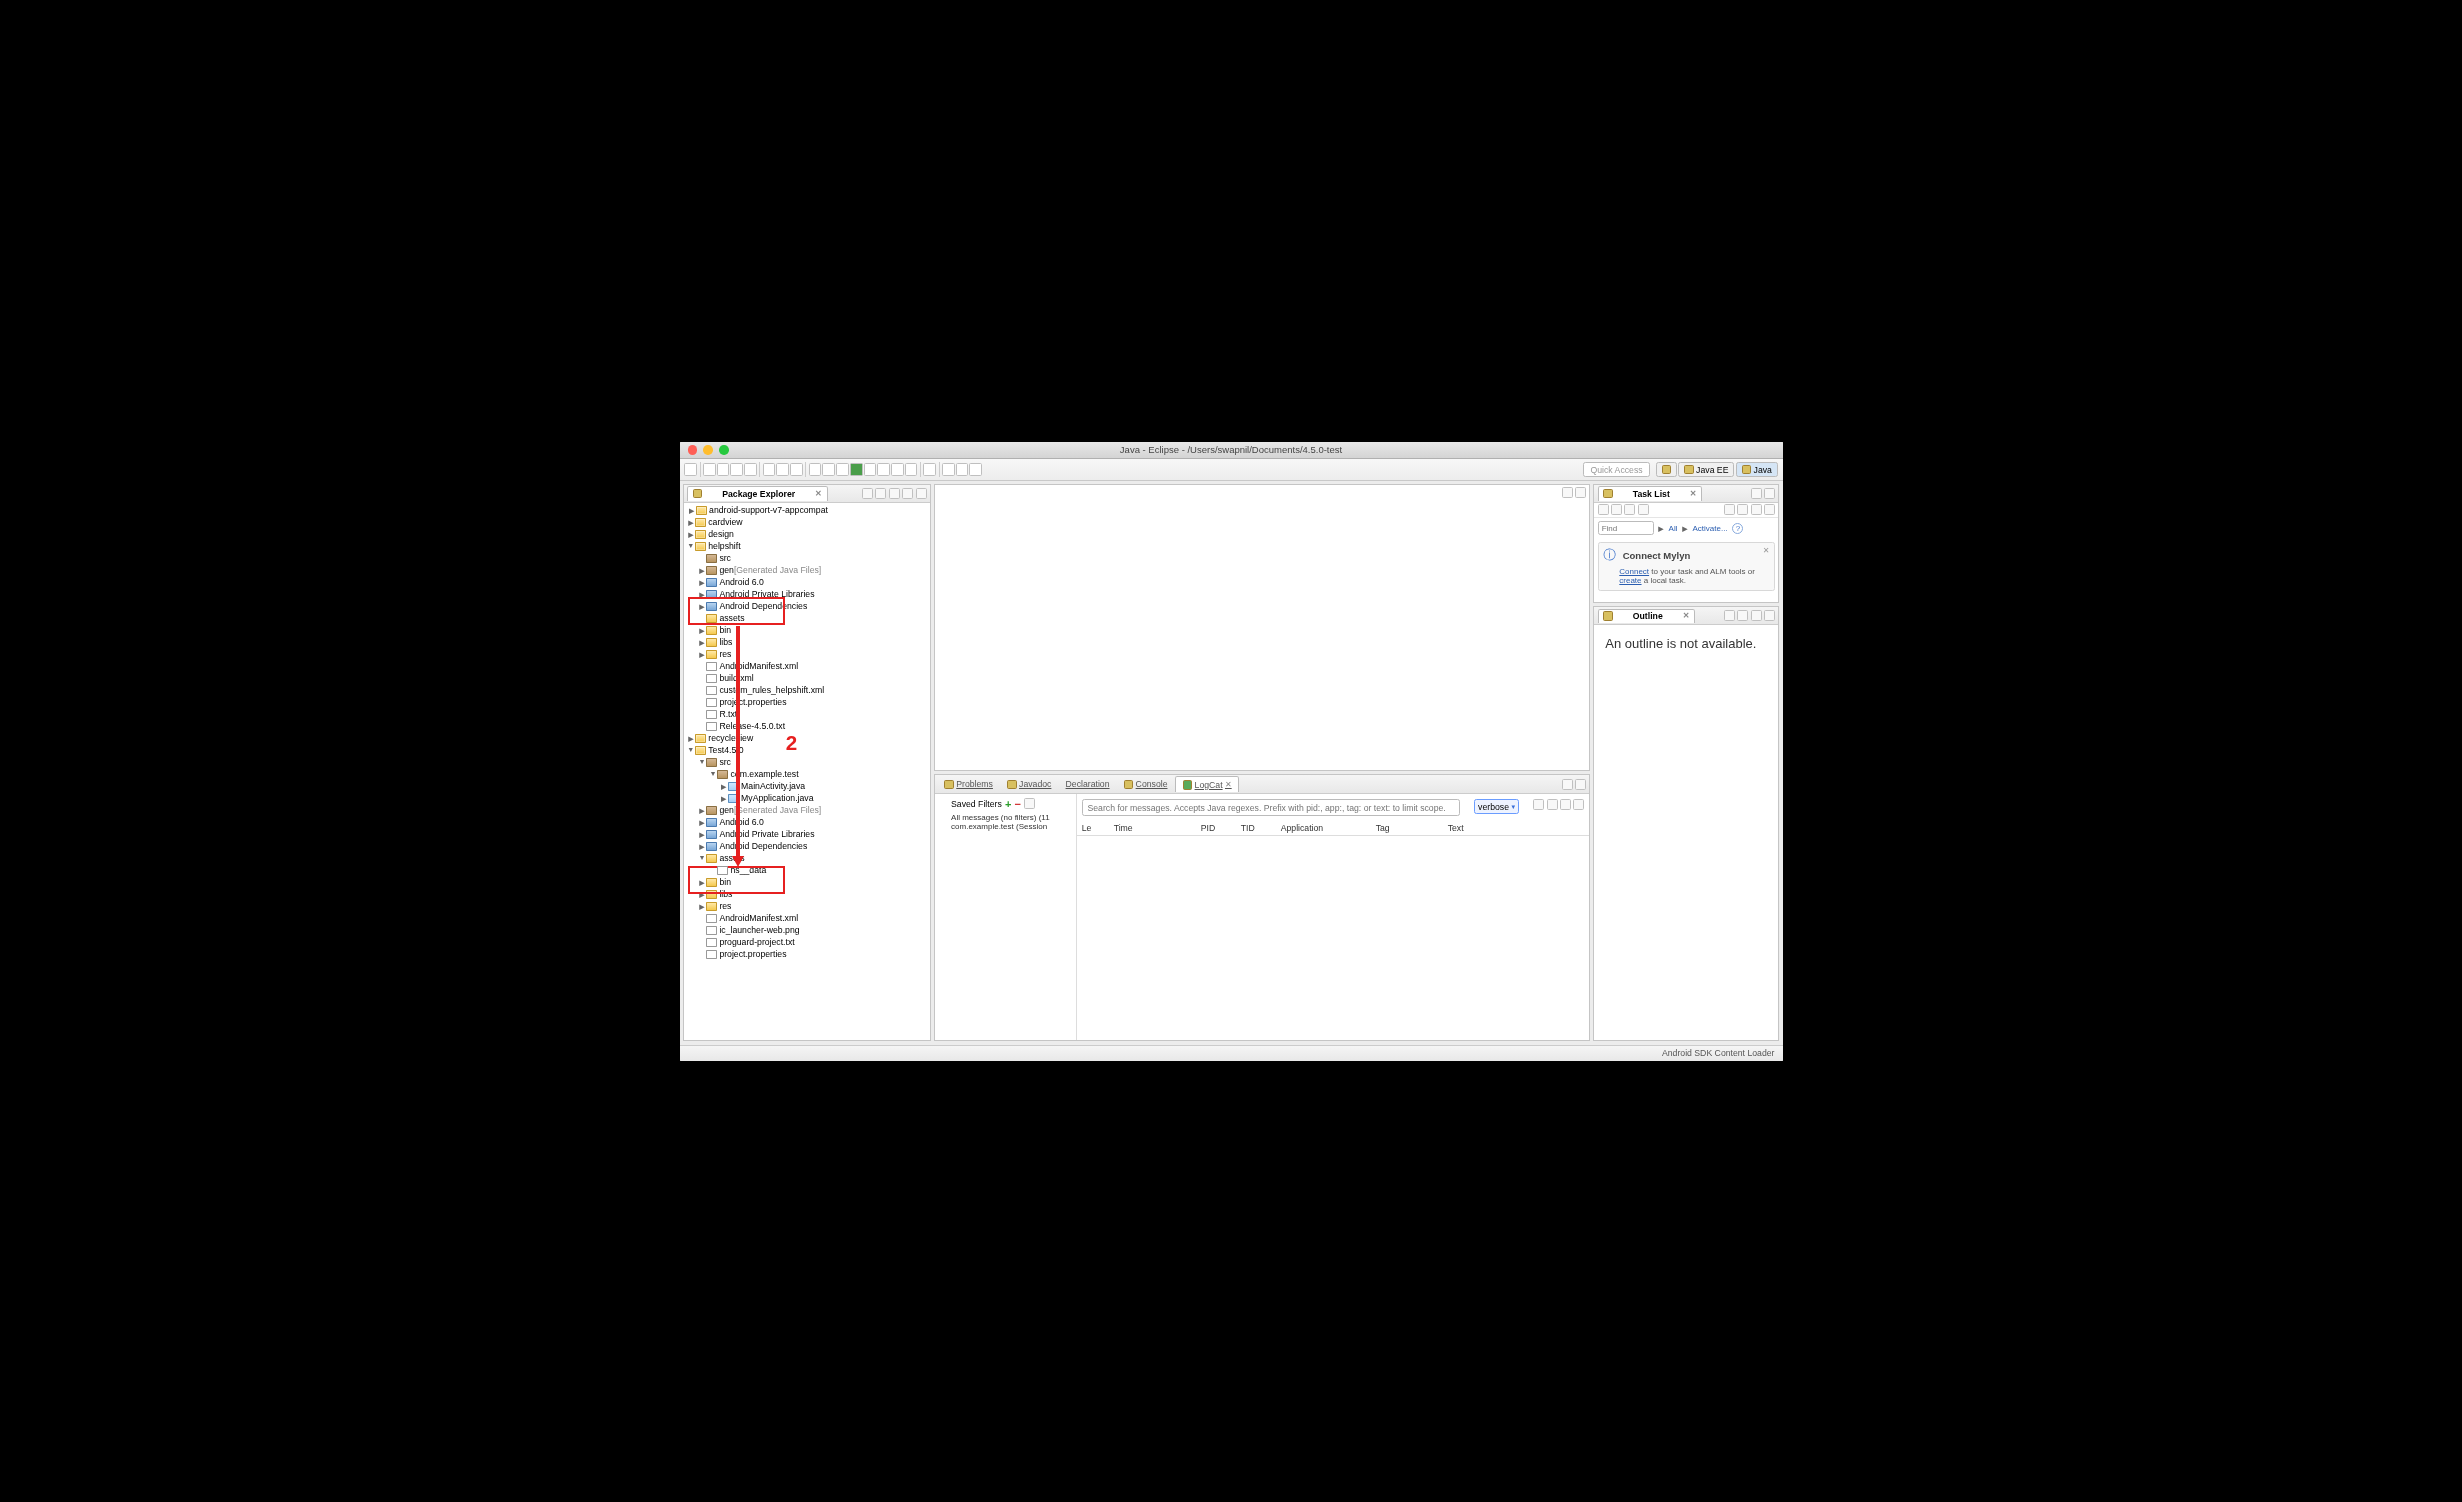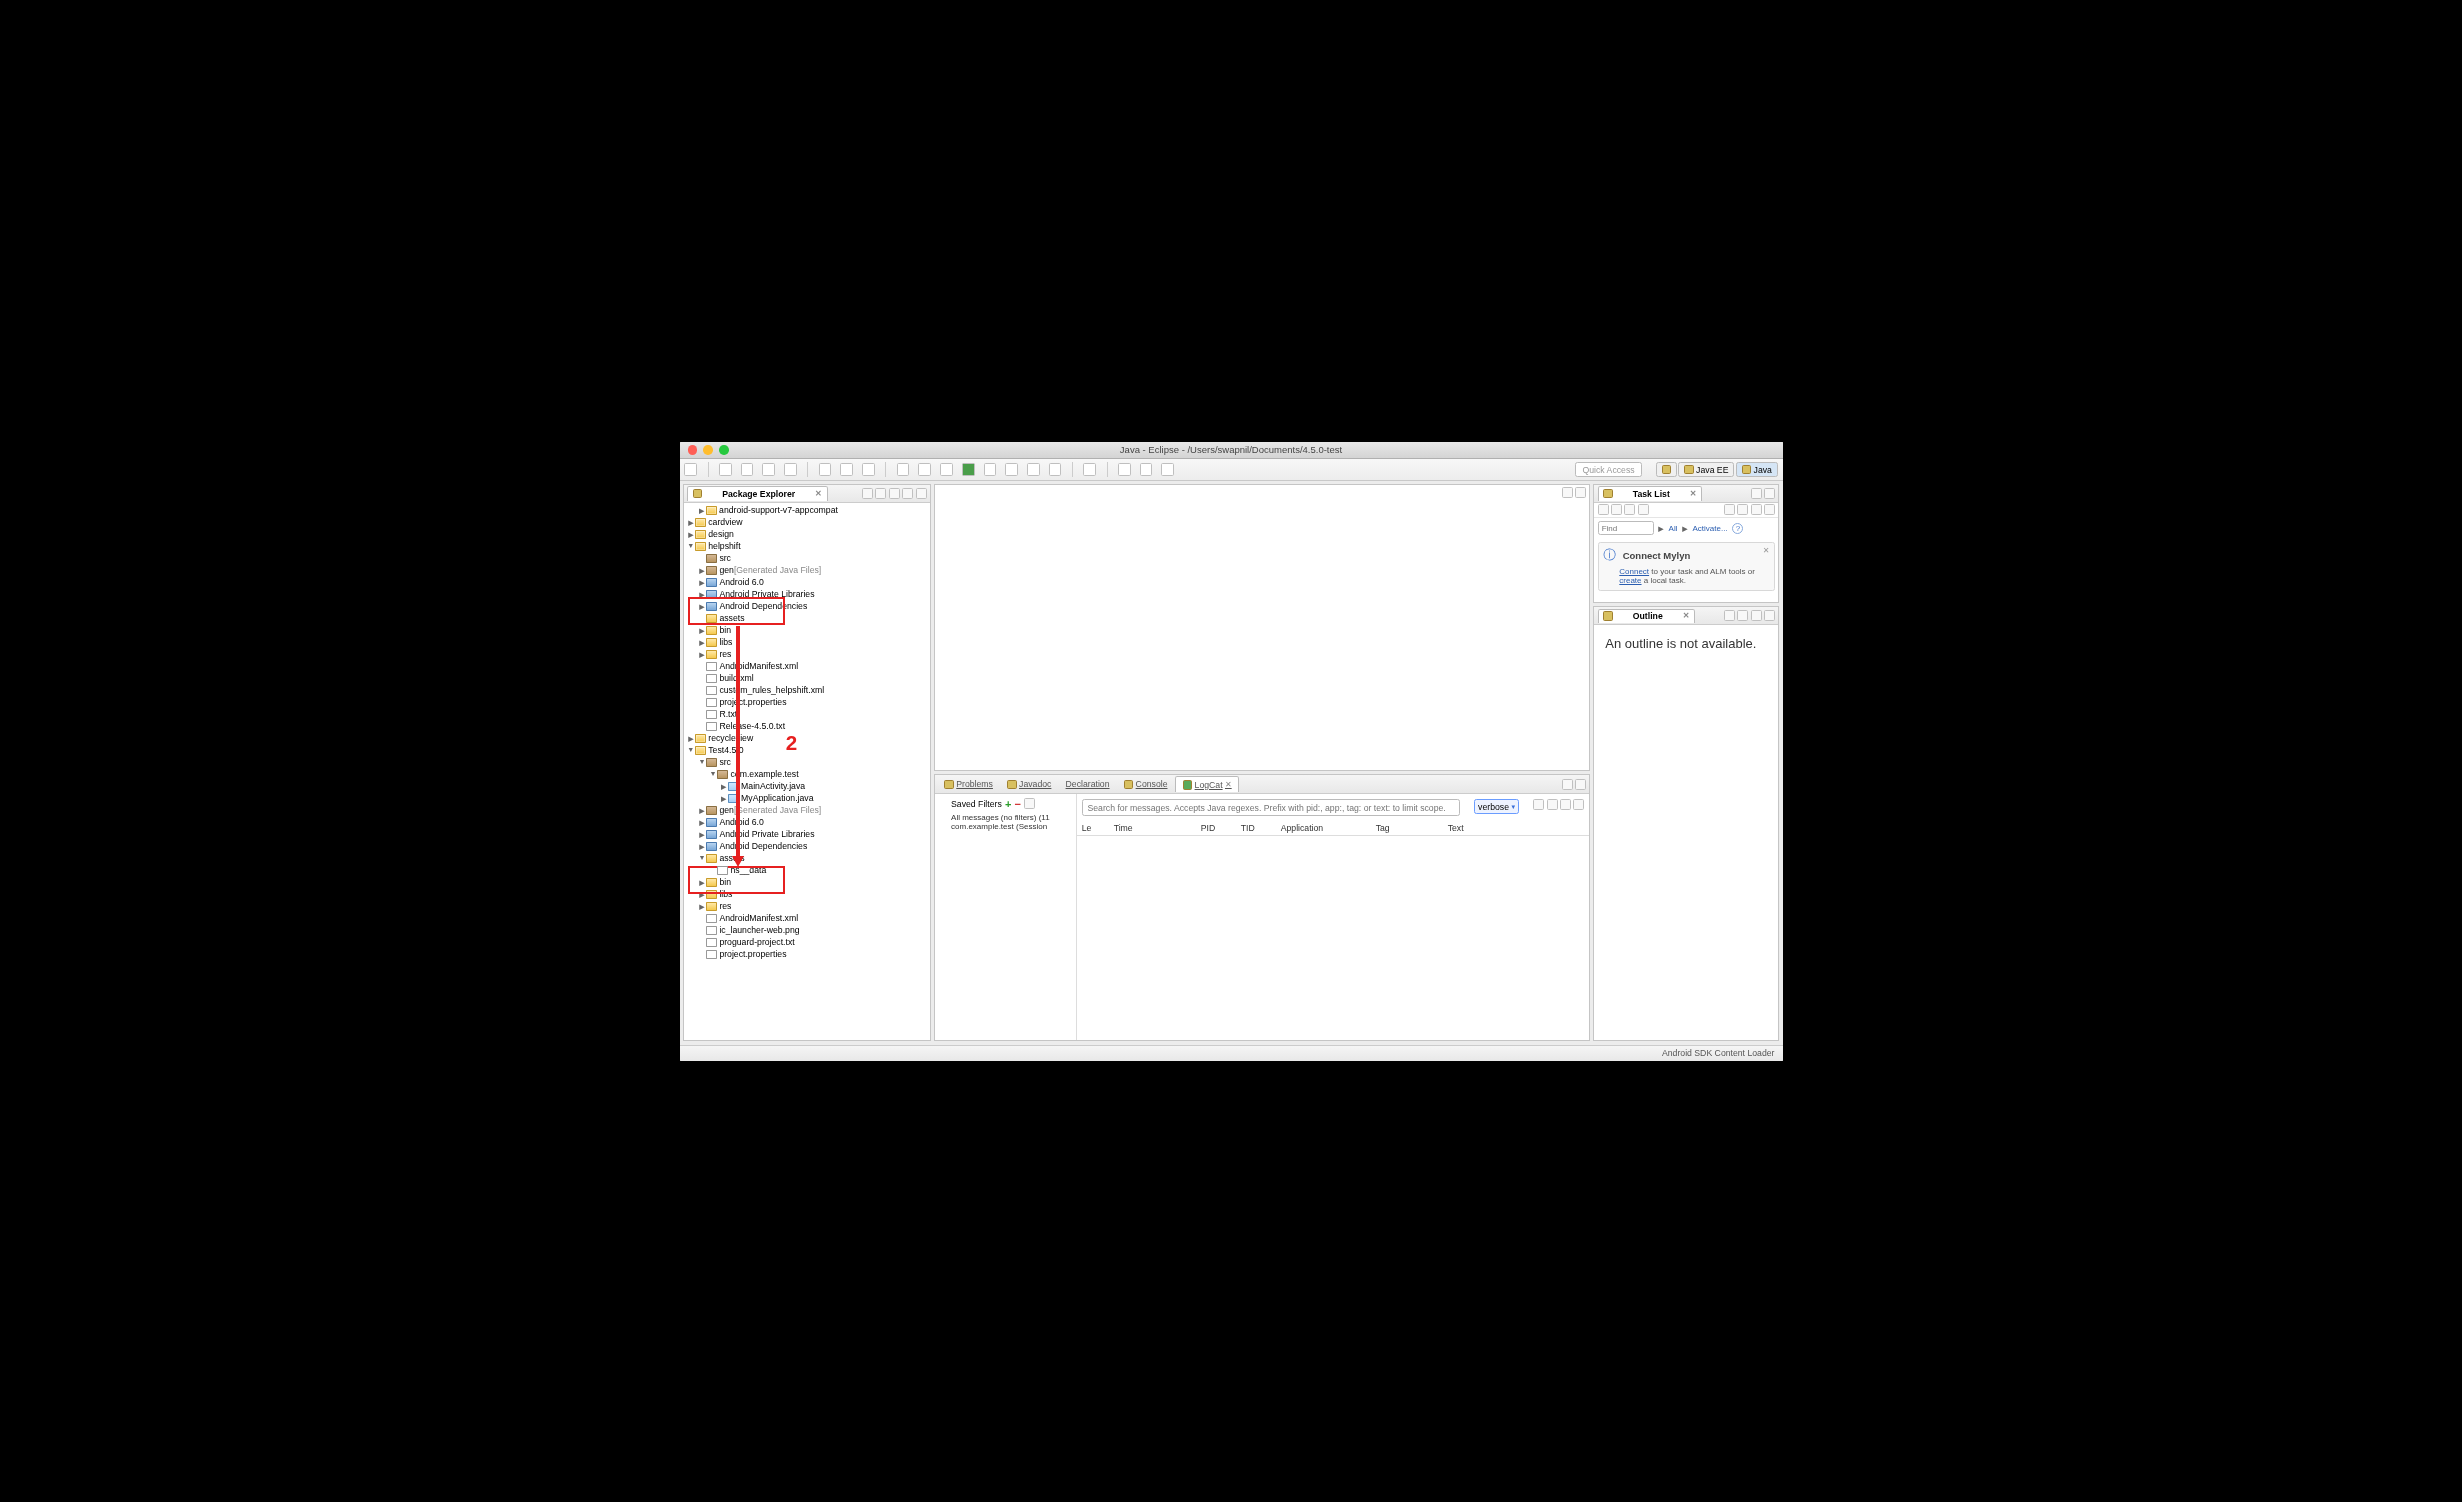--- a/index.html
+++ b/index.html
@@ -3,21 +3,21 @@
 <meta charset="utf-8">
 <style>
 * { box-sizing: border-box; margin: 0; padding: 0; font-family: -apple-system, "Helvetica Neue", Arial, sans-serif; }
 body { background: #000; display: flex; align-items: center; justify-content: center; min-height: 100vh; }
 .window { width: 1103px; height: 619px; background: #ececec; border-radius: 1px; overflow: hidden; box-shadow: 0 8px 32px rgba(0,0,0,.5); display: flex; flex-direction: column; position: relative; }
 .titlebar { height: 17.5px; background: linear-gradient(#e8e8e8,#d4d4d4); display: flex; align-items: center; position: relative; border-bottom: 0.8px solid #b0b0b0; }
 .traffic { display: flex; gap: 6.3px; padding-left: 8px; }
 .tdot { width: 9.5px; height: 9.5px; border-radius: 50%; }
 .tdot.r { background:#ff5f56; } .tdot.y { background:#ffbd2e; } .tdot.g { background:#27c93f; }
 .title { position:absolute; left:0; right:0; text-align:center; font-size:9.5px; color:#444; }
-.toolbar { height: 22px; background: linear-gradient(#f7f7f7,#ededed); border-bottom:0.8px solid #c9c9c9; display:flex; align-items:center; padding:0 4.8px; gap:9px; }
+.toolbar { height: 22px; background: linear-gradient(#f7f7f7,#ededed); border-bottom:0.8px solid #c9c9c9; display:flex; align-items:center; padding:0 4.8px; gap:1px; }
 .tb-ico { width:12.7px; height:12.7px; display:inline-block; border:0.8px solid #bfbfbf; border-radius:1.6px; background:#fff; }
 .tb-sep { width:0.8px; height:14.3px; background:#ccc; margin:0 1.6px; }
 .tb-spacer { flex:1; }
 .quick-access { border:0.8px solid #bbb; padding:1.6px 6.3px; font-size:8.7px; color:#999; background:#fff; border-radius:2.4px; }
 .persp { display:flex; gap:1.6px; margin-left:4.8px; }
 .persp-btn { border:0.8px solid #bbb; padding:1.6px 4.8px; font-size:8.7px; background:#f0f0f0; border-radius:2.4px; display:flex; align-items:center; gap:2.4px; }
 .persp-btn.active { background:#d5e5f5; }
 .workspace { flex:1; display:flex; padding:3.2px; gap:3.2px; background:#ececec; }
 .col-left { width:248px; display:flex; flex-direction:column; }
 .col-mid { flex:1; display:flex; flex-direction:column; gap:3.2px; }
@@ -153,21 +153,21 @@
             <span class="hico"></span>
           </div>
         </div>
         <div class="tree" id="tree">
 
           <div class="redbox" style="top:94px; left:4.8px; width:97px; height:28.6px;"></div>
           <div class="redline" style="top:123px; left:52px; width:4px; height:232px;"></div>
           <div class="redarrow" style="top:353px; left:48px;"></div>
           <div class="rednum" style="top:228px; left:102px;">2</div>
           <div class="redbox" style="top:363px; left:4.8px; width:97px; height:28.6px;"></div>
-        <div class="node" style="padding-left: 14px;">
+        <div class="node" style="padding-left: 4px;">
               <span class="tw">▶</span>
               <span class="ico proj"></span>
               <span>android-support-v7-appcompat</span>
             </div>
             <div class="node" style="padding-left: 3.2px;">
               <span class="tw">▶</span>
               <span class="ico proj"></span>
               <span>cardview</span>
             </div>
             <div class="node" style="padding-left: 3.2px;">

